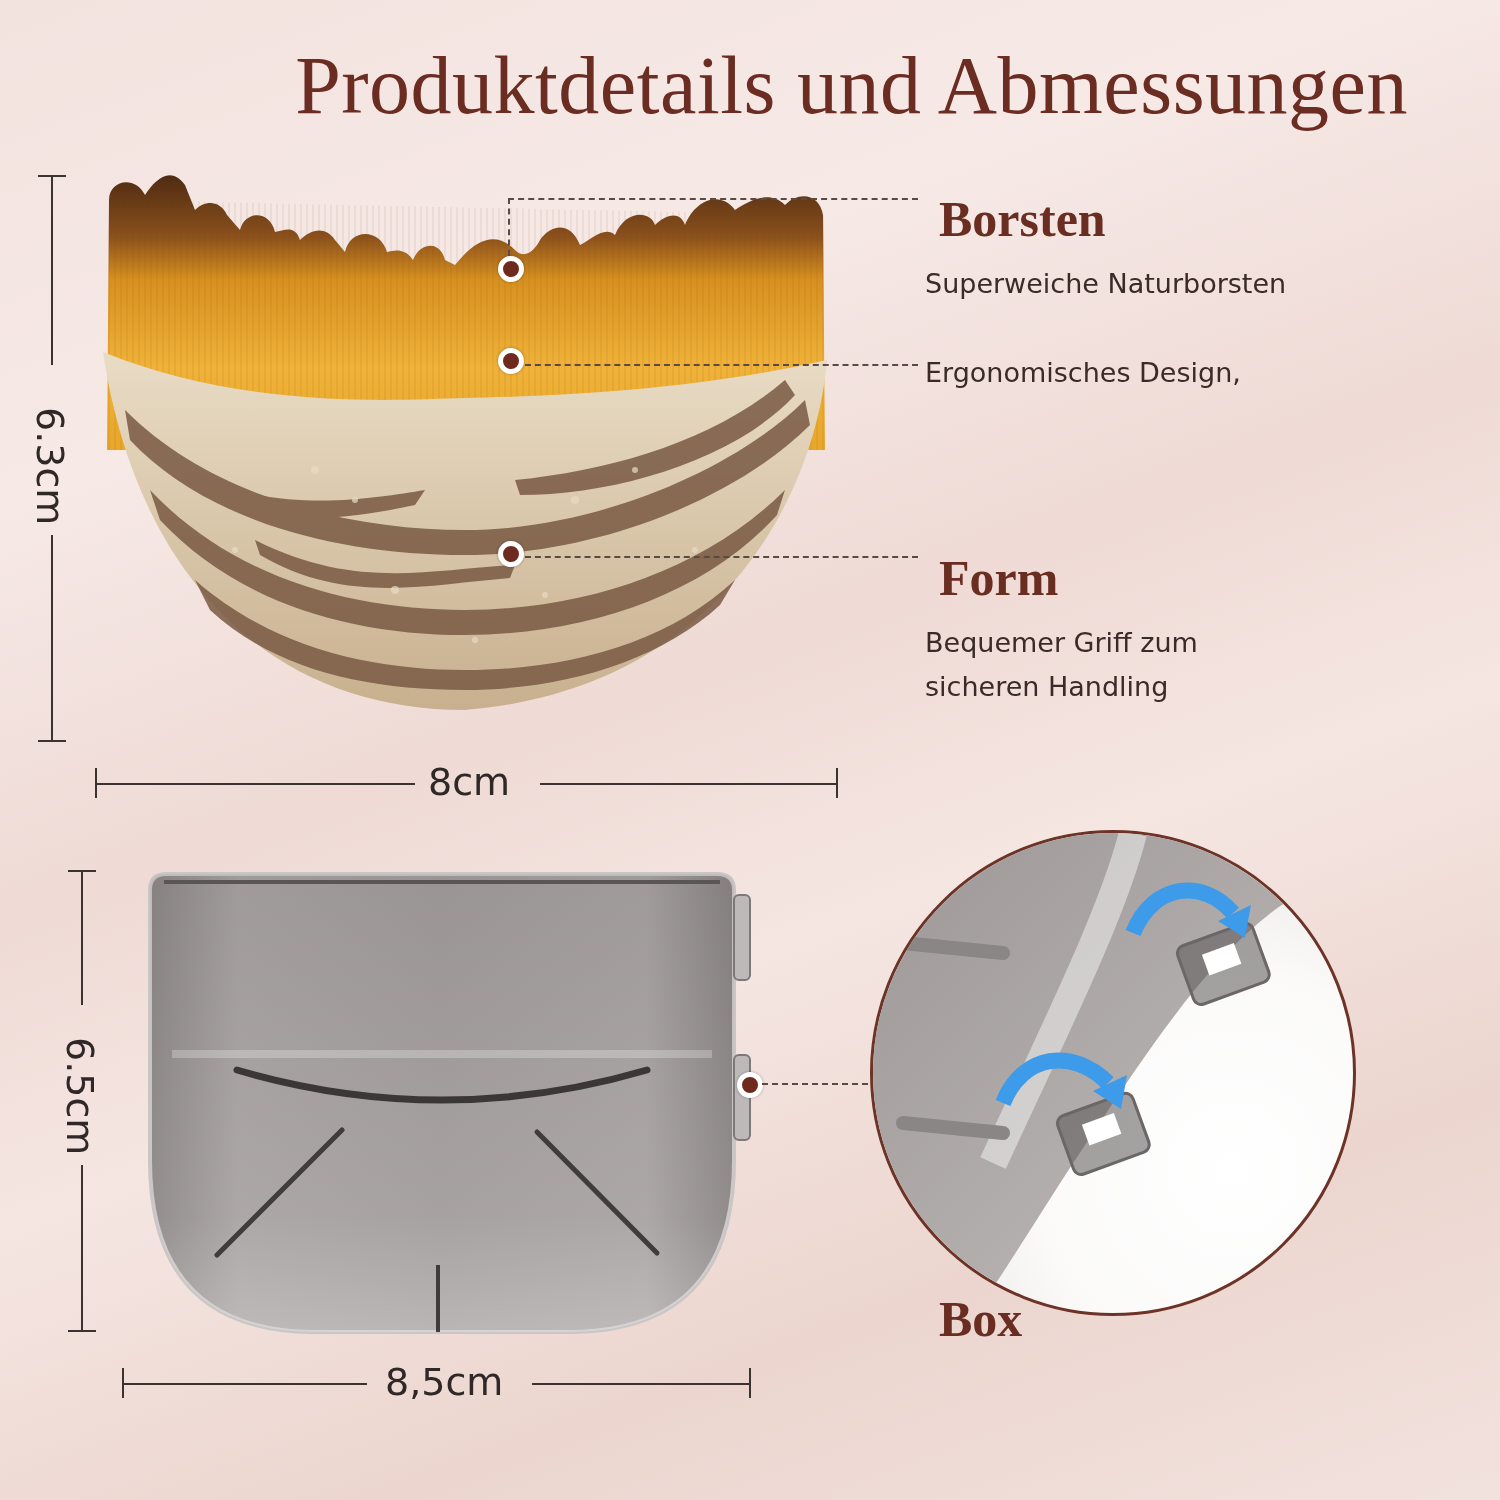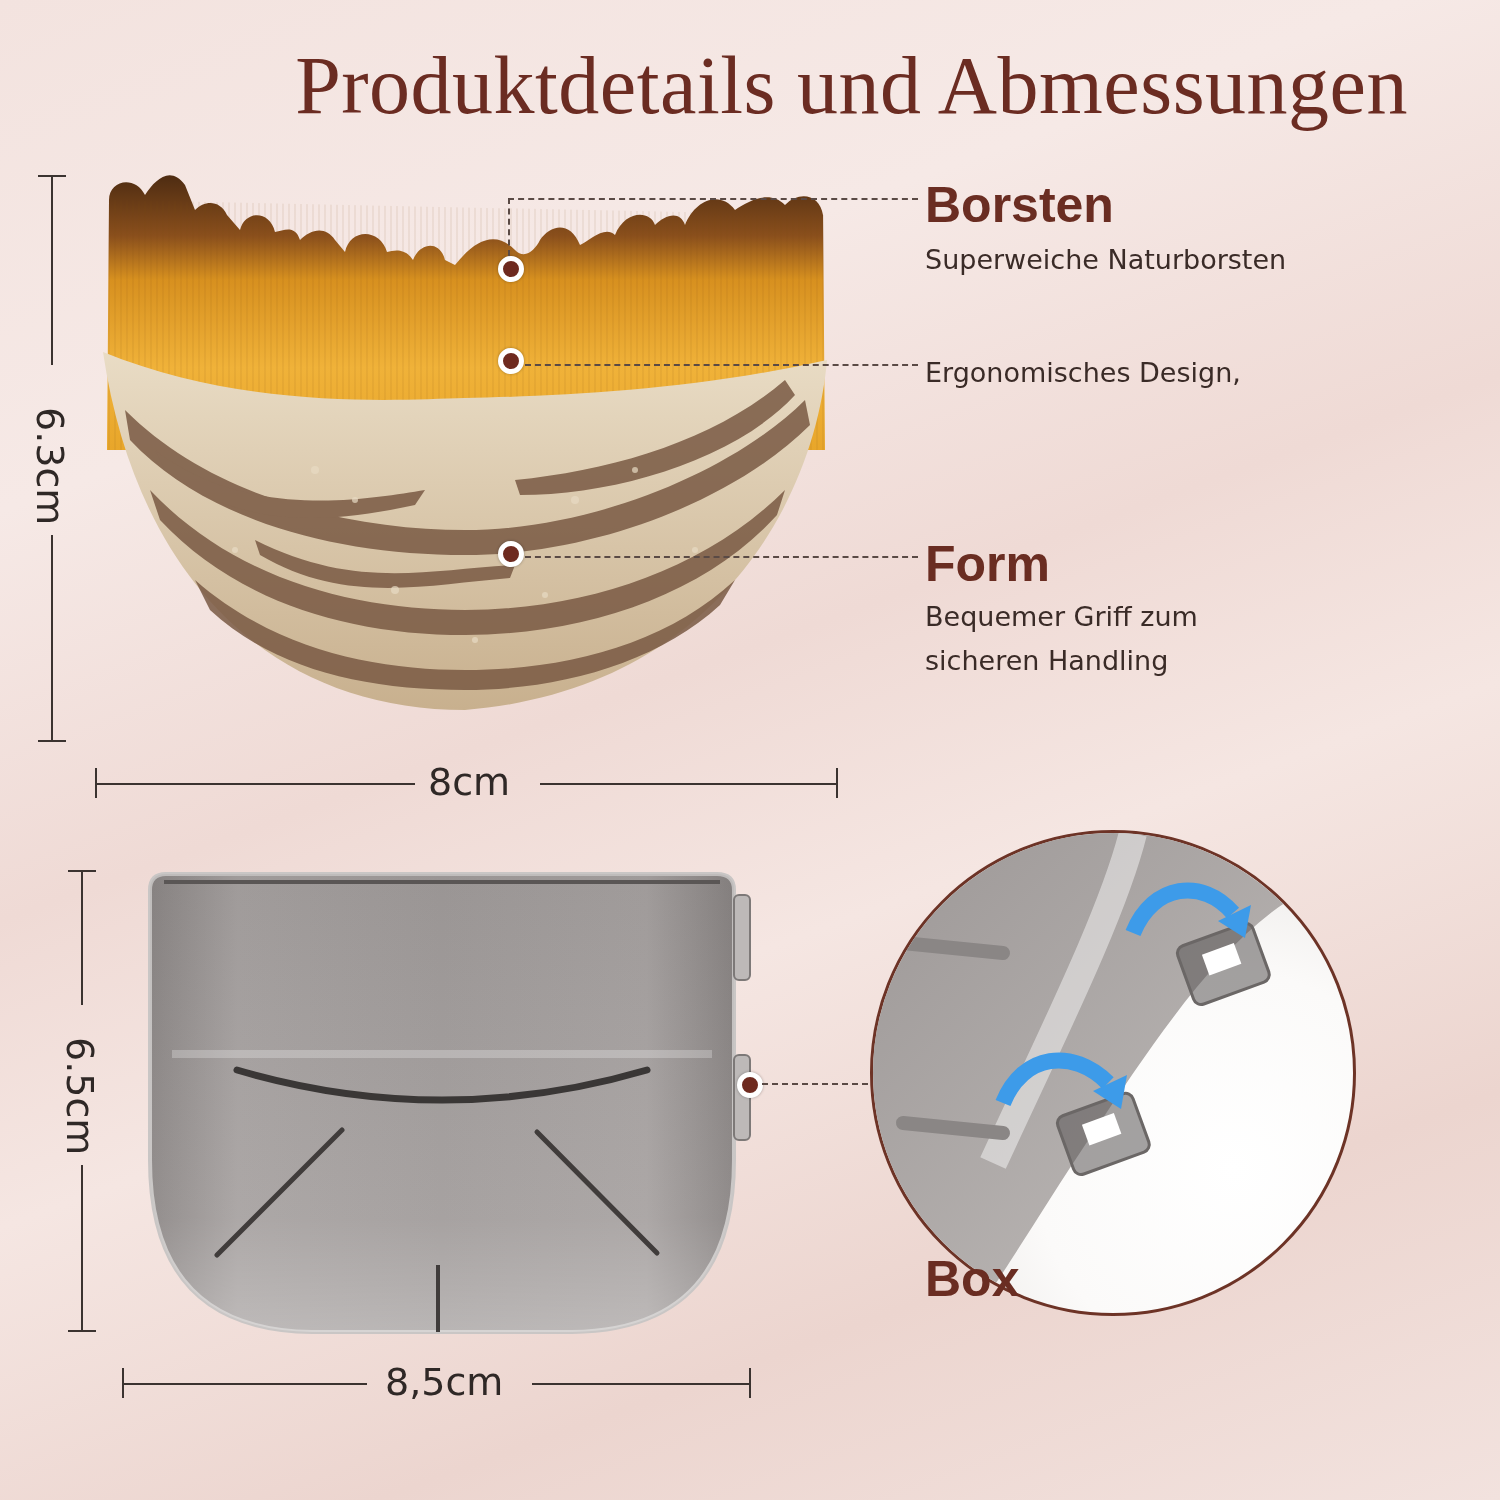--- a/index.html
+++ b/index.html
@@ -21,21 +21,21 @@
   .dim-h-line { position:absolute; height:2px; background:#3b3330; }
   .dim-tick-v { position:absolute; width:2px; height:30px; background:#3b3330; }
   .dim-label {
     position:absolute; font-family:"DejaVu Sans",sans-serif; font-size:38px; color:#2f2826; white-space:nowrap;
   }
   .dim-label.vert { transform:rotate(90deg); transform-origin:center center; }
 
   
   .feature { position:absolute; left:925px; }
   .feature h2 {
-    margin:0; font-family:Liberation Sans, sans-serif; font-weight:bold;
+    margin:14px; font-family:Liberation Serif, serif; font-weight:bold;
     font-size:50px; line-height:58px; color:#6a2d22;
   }
   .feature p {
     margin:4px 0 0 0; font-size:27px; line-height:44px; color:#3a2b27;
   }
 
   .dash { position:absolute; border-top:2px dashed #5a4a45; height:0; }
   .dash-v { position:absolute; border-left:2px dashed #5a4a45; width:0; }
   .dot {
     position:absolute; width:16px; height:16px; border-radius:50%;
@@ -236,15 +236,15 @@
       <path d="M260,100 C280,50 330,45 360,80" fill="none" stroke="#3d9be9" stroke-width="16"></path>
       <polygon points="345,88 378,72 372,105" fill="#3d9be9"></polygon>
     </g>
     <g>
       <path d="M130,270 C150,220 200,215 235,250" fill="none" stroke="#3d9be9" stroke-width="16"></path>
       <polygon points="220,258 254,242 248,276" fill="#3d9be9"></polygon>
     </g>
   </svg>
 </div>
 
-<div class="feature" style="top:1250px;text-align:right;">
+<div class="feature" style="top:1276px;text-align:right;">
   <h2>Box</h2>
 </div>
 
 </body></html>

